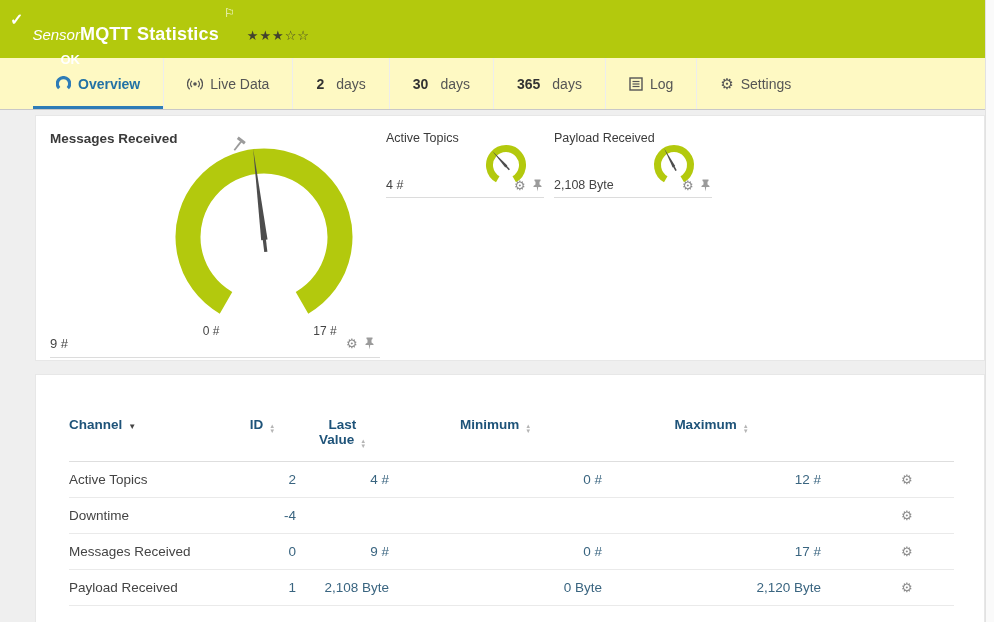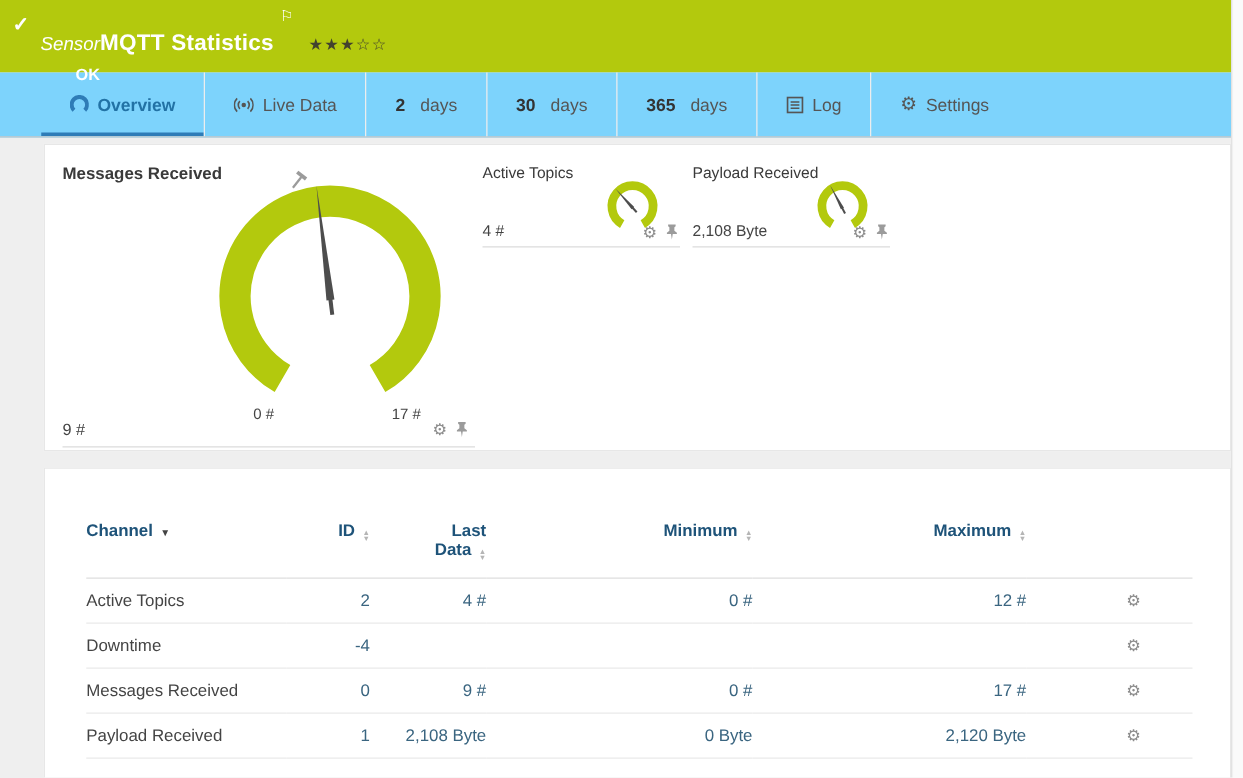--- a/index.html
+++ b/index.html
@@ -11,21 +11,21 @@
             padding: 6px 0 0 10px; color: #fff; }
   .check { font-size: 16px; font-weight: 700; margin: 4px 9px 0 0; }
   .titlerow { display: flex; align-items: baseline; }
   .kind { font-style: italic; font-size: 15px; margin-right: 0; }
   .sensor-title { font-size: 18px; font-weight: 700; letter-spacing: .2px; margin-top: 18px; }
   .flag { font-size: 12px; margin-left: 5px; align-self: flex-start; cursor: pointer; }
   .stars { font-size: 13px; color: #42422e; margin-left: 12px; letter-spacing: 1px; cursor: pointer; }
   .status { font-size: 13px; font-weight: 700; margin: 7px 0 0 28px; }
 
   
-  .tabs { background: #7dd3fc; height: 52px; display: flex; padding-left: 33px;
+  .tabs { background: #fef9c3; height: 52px; display: flex; padding-left: 33px;
           border-bottom: 1px solid #c8c8c8; }
   .tab { display: flex; align-items: center; gap: 7px; padding: 0 23px;
          font-size: 14px; color: #555; cursor: pointer; white-space: nowrap; }
   .tab + .tab { border-left: 1px solid #ededed; }
   .tab.active { color: #2272a5; font-weight: 700; box-shadow: inset 0 -3px 0 #2e7cb7; }
   .tab .num { font-weight: 700; color: #333; margin-right: 5px; }
   .tab-icon { display: flex; align-items: center; }
   .gearchar { font-size: 15px; color: #555; line-height: 1; }
 
   
@@ -38,21 +38,21 @@
   .sgtitle { position: absolute; top: 15px; font-size: 12.5px; color: #3a3a3a; }
   .gvalue  { position: absolute; font-size: 13px; color: #444; }
   .scale   { position: absolute; font-size: 12px; color: #444; text-align: center; width: 50px; }
   .icpair  { position: absolute; display: flex; gap: 7px; align-items: center; }
   .gear    { font-size: 13px; color: #8c8c8c; line-height: 1; cursor: pointer; }
   .uline   { position: absolute; height: 1px; background: #dcdcdc; }
   .gsvg    { position: absolute; }
 
   
   table { border-collapse: collapse; width: 100%; table-layout: fixed; }
-  th { text-align: right; vertical-align: top; font-size: 13.5px; color: #1e5379;
+  th { vertical-align: top; font-size: 13.5px; color: #1e5379;
        padding: 14px 0 12px; font-weight: 700; cursor: pointer; }
   th.ch { text-align: left; margin-left: 48px; }
   thead tr { border-bottom: 1px solid #dedede; }
   td { font-size: 13.5px; height: 36px; text-align: right; color: #3a6580; }
   td.ch { text-align: left; color: #444; }
   td.gearcell { text-align: left; padding-left: 80px; }
   tbody tr { border-bottom: 1px solid #eaeaea; }
   .sort { display: inline-flex; flex-direction: column; margin-left: 6px; vertical-align: 1px; }
   .sort i { font-style: normal; font-size: 6px; line-height: 5px; color: #b5b5b5; }
   .chsort { font-size: 8px; color: #444; margin-left: 6px; }
@@ -205,21 +205,21 @@
               <span>Channel</span><span class="chsort">▼</span>
             </th>
             <th>
               <span>ID</span><span class="sort">
                   <i>▲</i>
                   <i>▼</i>
                 </span>
             </th>
             <th>
               <div>Last</div>
-              <div><span>Data</span><span class="sort">
+              <div><span>Value</span><span class="sort">
                     <i>▲</i>
                     <i>▼</i>
                   </span></div>
             </th>
             <th>
               <span>Minimum</span><span class="sort">
                   <i>▲</i>
                   <i>▼</i>
                 </span>
             </th>

